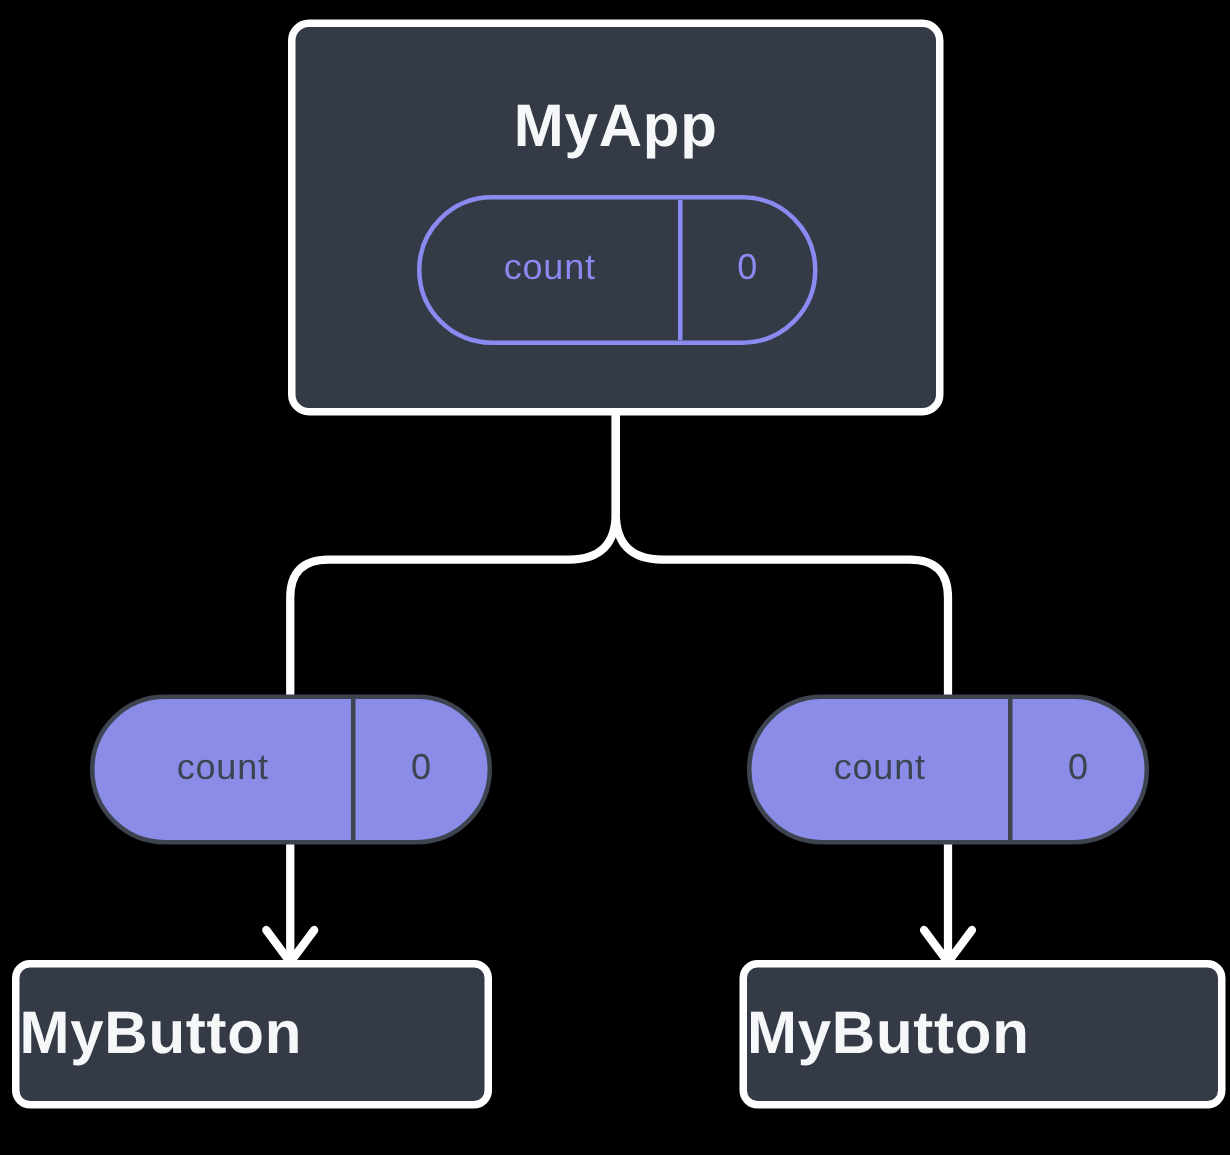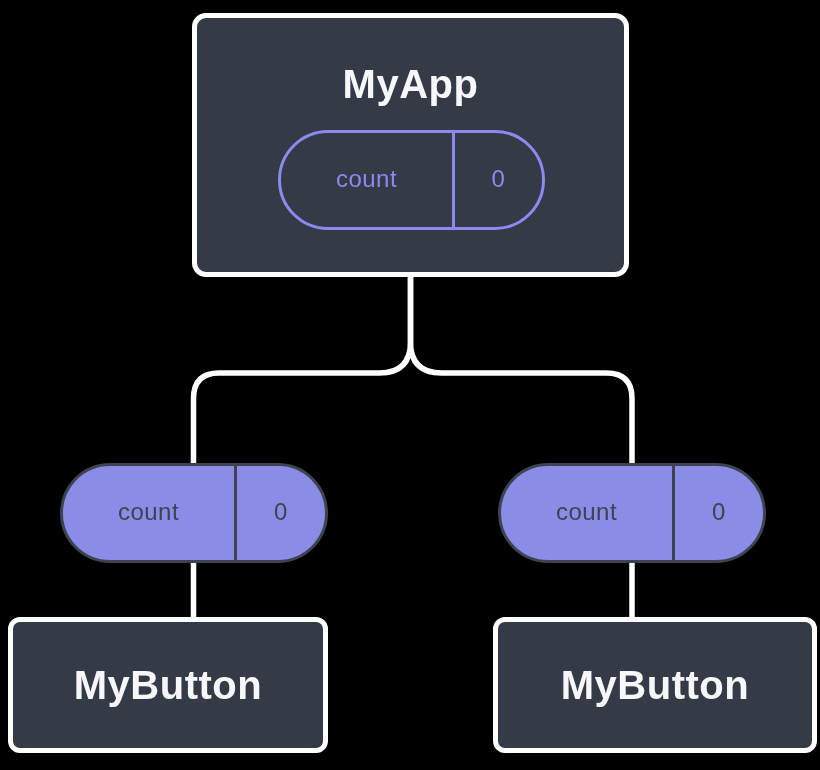--- a/index.html
+++ b/index.html
@@ -42,22 +42,22 @@
     text-align:center;
     white-space:nowrap;
   }
   .node-root{
     left:192px;top:13px;width:437px;height:264px;
   }
   .node-root .node-title{
     position:absolute;left:0;right:0;top:44px;
   }
   .node-button{
-    top:617px;height:136px;
-    display:flex;align-items:center;justify-content:center;
+    top:640px;height:99px;
+    display:flex;align-items:center;
   }
   .node-button-left{left:8px;width:320px;border-radius:12px;}
   .node-button-right{left:493px;width:324px;border-radius:12px;}
   .pill{
     position:absolute;
     box-sizing:border-box;
     border-radius:50px;
     display:flex;
     align-items:stretch;
     overflow:hidden;

